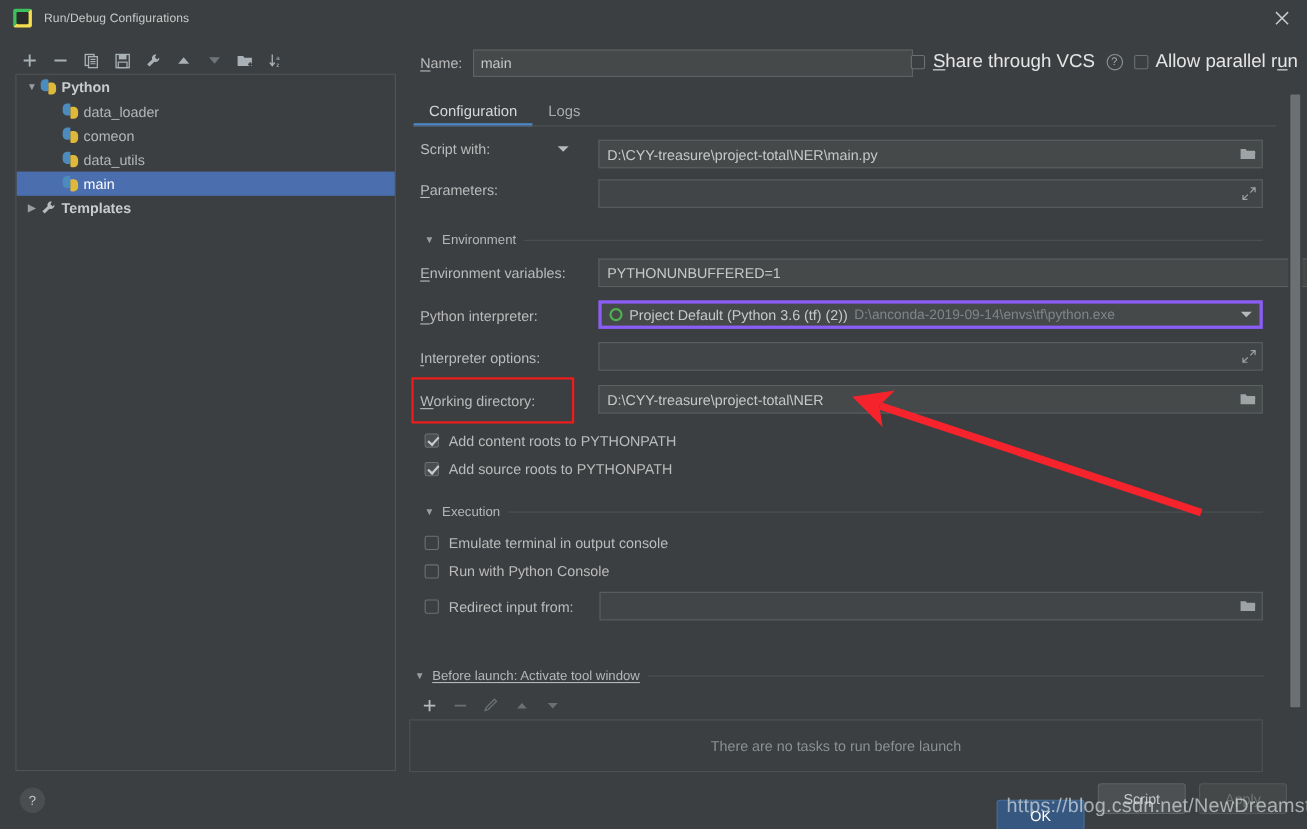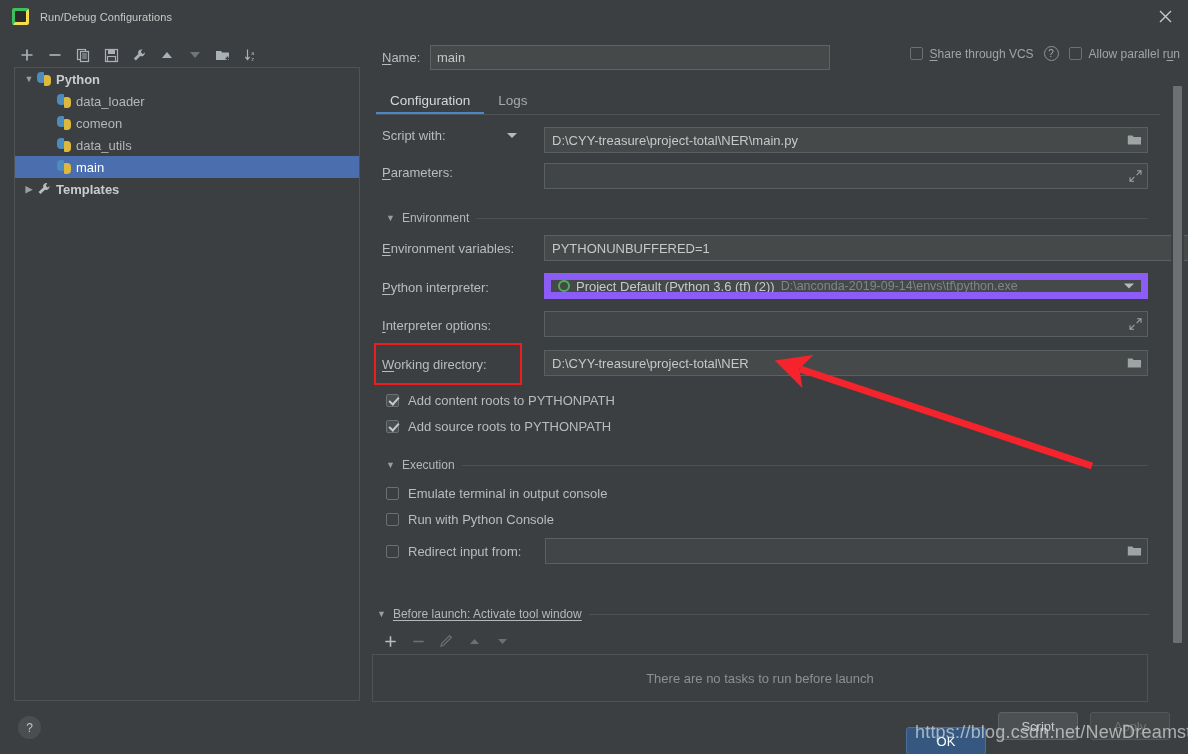--- a/index.html
+++ b/index.html
@@ -107,21 +107,21 @@
   }
   .cb {
     width: 13px; height: 13px; border: 1px solid #6b7072; background: #3c3f41;
     flex: none; position: relative; border-radius: 2px;
   }
   .cb.checked { background: #4a4e50; }
   .cb.checked::after {
     content: ""; position: absolute; left: 4px; top: 0px; width: 4px; height: 8px;
     border: solid #c8cbcc; border-width: 0 2px 2px 0; transform: rotate(42deg);
   }
-  .chk-wrap { display: flex; align-items: center; gap: 7px; font-size: 12px; color: #a3a3a3; }
+  .chk-wrap { display: flex; align-items: center; gap: 7px; font-size: 17px; color: #e5e5e5; }
   .help-circ {
     width: 15px; height: 15px; border: 1px solid #8d9295; border-radius: 50%;
     display: flex; align-items: center; justify-content: center;
     font-size: 10px; color: #a8adaf;
   }
   .mn { text-decoration: underline; text-underline-offset: 2px; }
 
   
   .tabs {
     position: absolute; left: 376px; top: 85px; width: 790px; height: 30px;
@@ -155,21 +155,21 @@
   .fld-icon svg { display: block; }
 
   .section-hdr {
     position: absolute; display: flex; align-items: center; gap: 7px; width: 780px;
   }
   .section-hdr .tri { color: #9a9da0; font-size: 9px; }
   .section-hdr .stxt { font-size: 12px; color: #b4b7b8; white-space: nowrap; }
   .section-hdr .sline { flex: 1; height: 1px; background: #4d5153; }
 
   .combo {
-    background: #45494a; border: 7px solid #8b5cf6; height: 26px;
+    background: #45494a; border: 3px solid #8b5cf6; height: 26px;
     display: flex; align-items: center; padding: 0 24px 0 7px; position: relative;
     font-size: 13px; color: #c6c9ca; white-space: nowrap; overflow: hidden;
   }
   .env-dot {
     width: 12px; height: 12px; border-radius: 50%; border: 2px solid #4fb14f;
     margin-right: 6px; flex: none; box-sizing: border-box;
   }
   .dim-path { color: #7f8689; margin-left: 6px; font-size: 12.5px; }
   .combo-arrow {
     position: absolute; right: 7px; top: 50%; transform: translateY(-50%);

